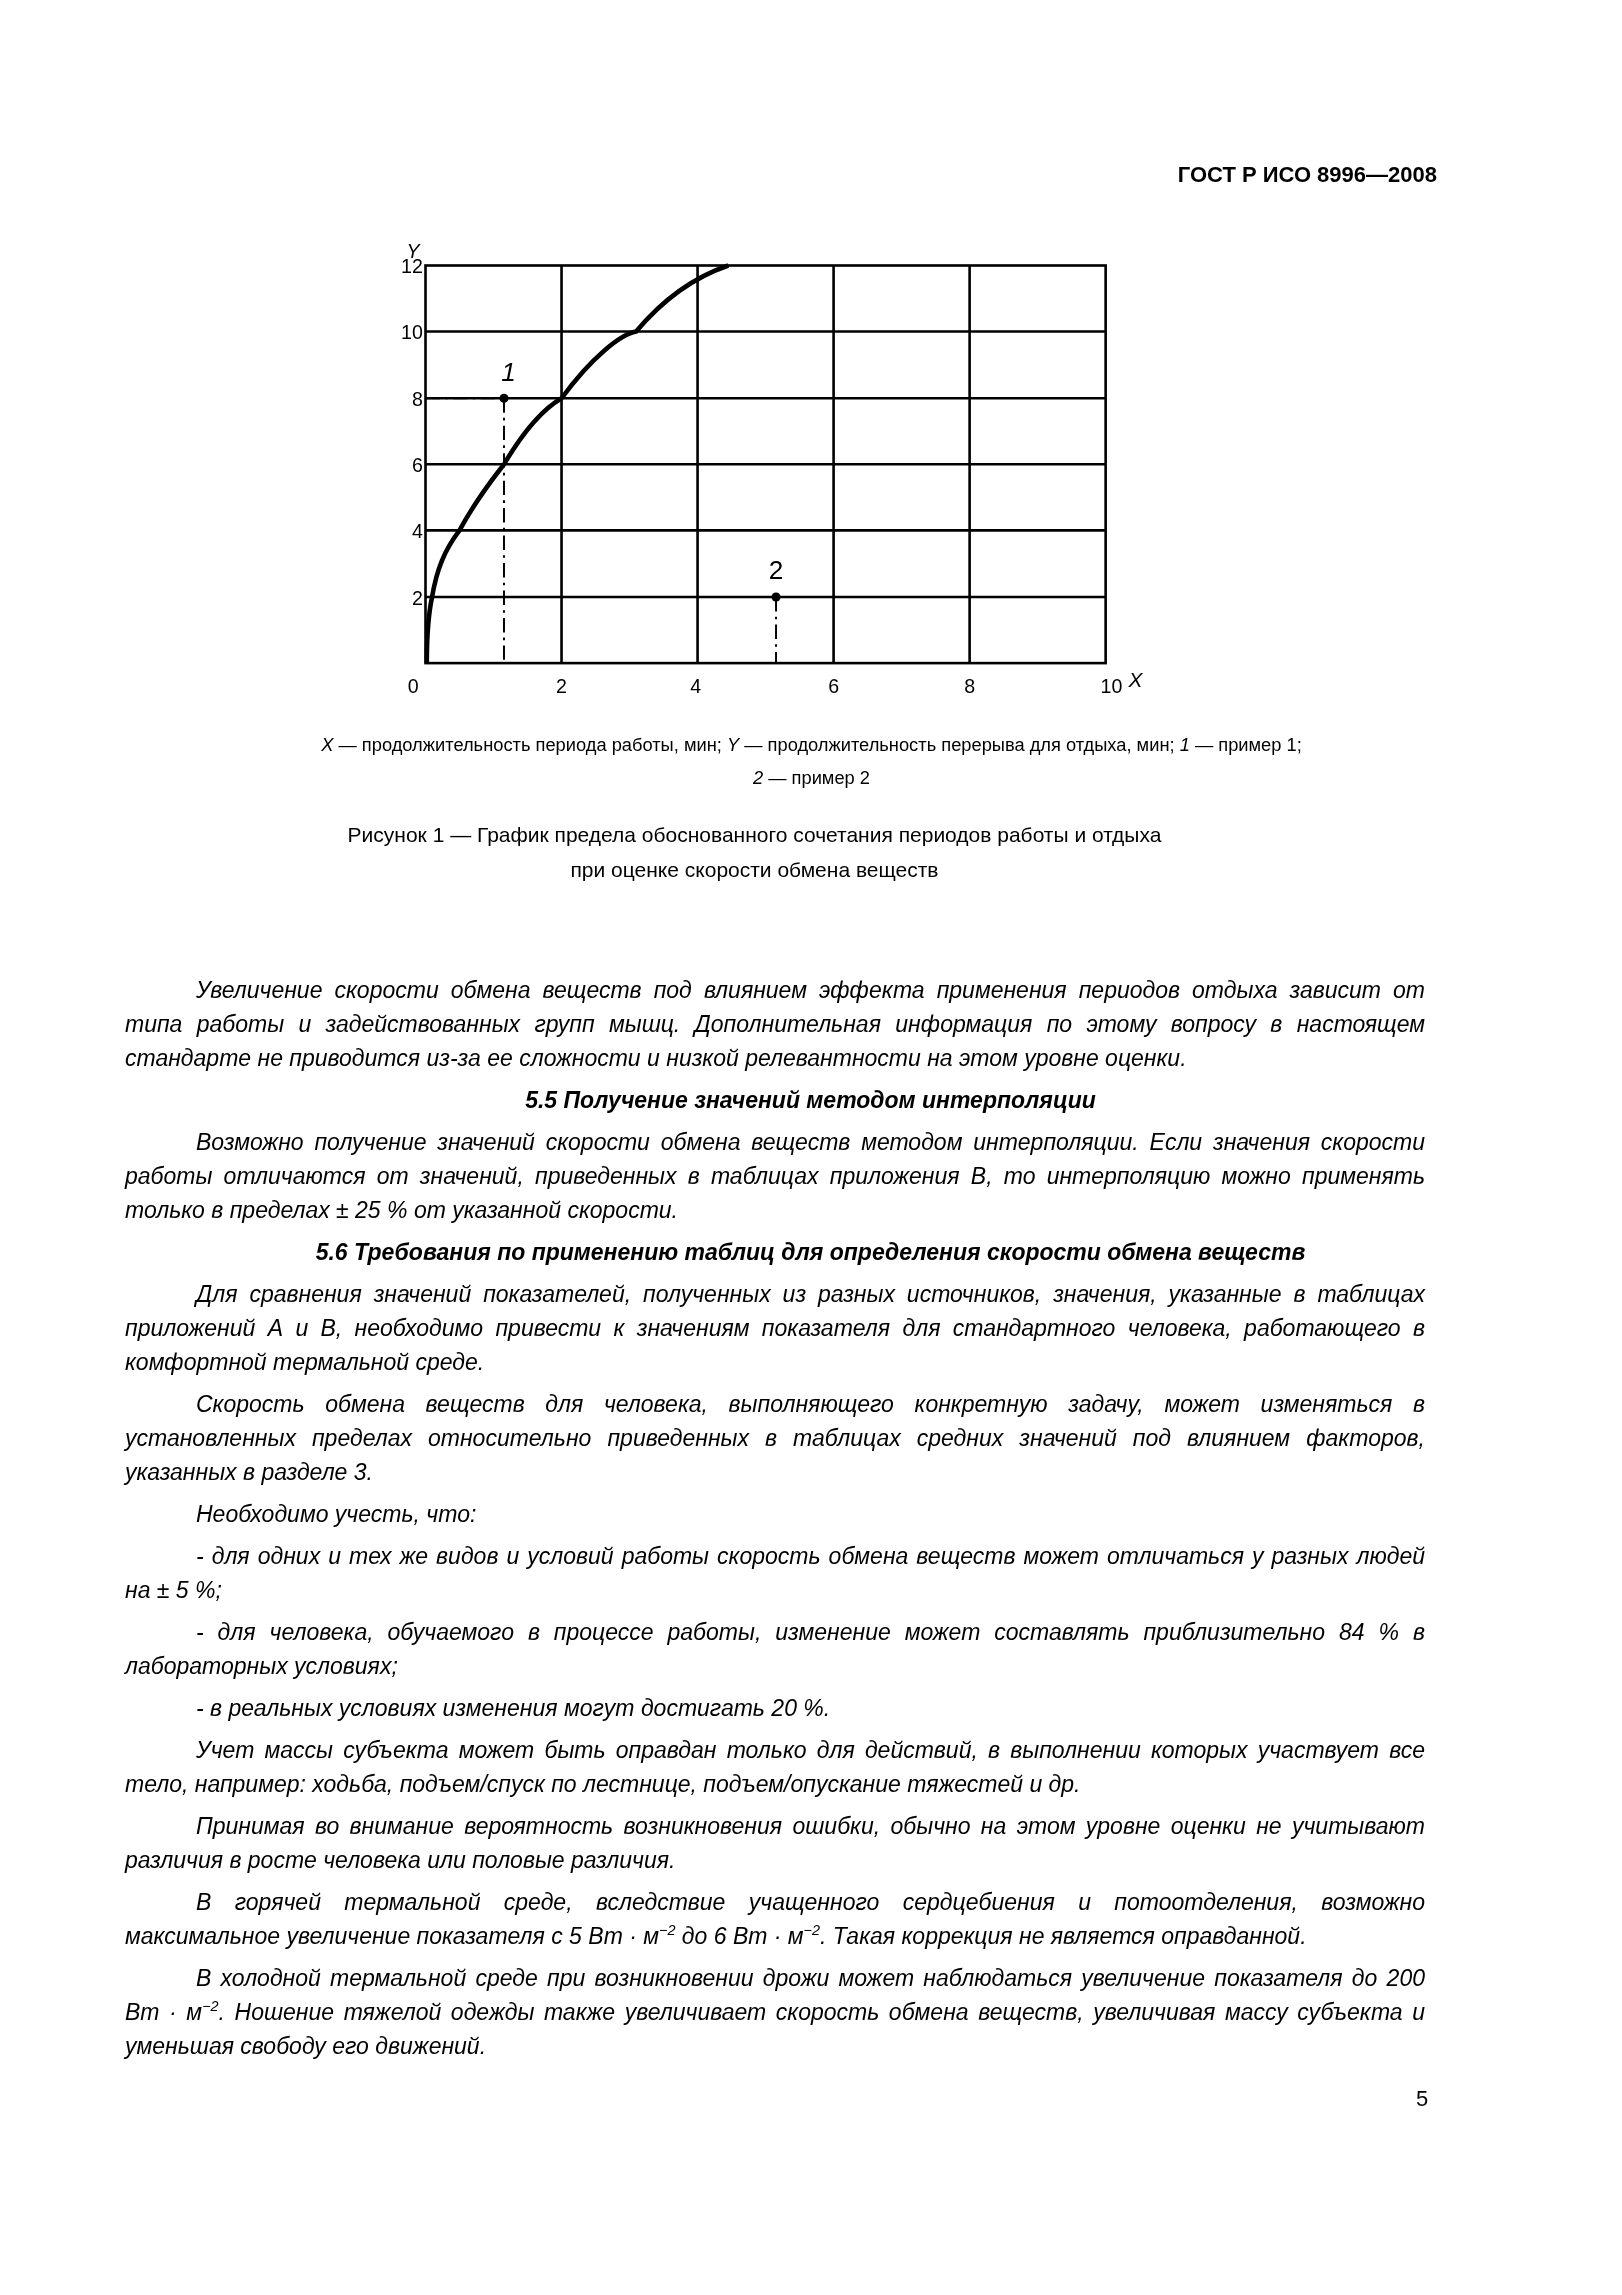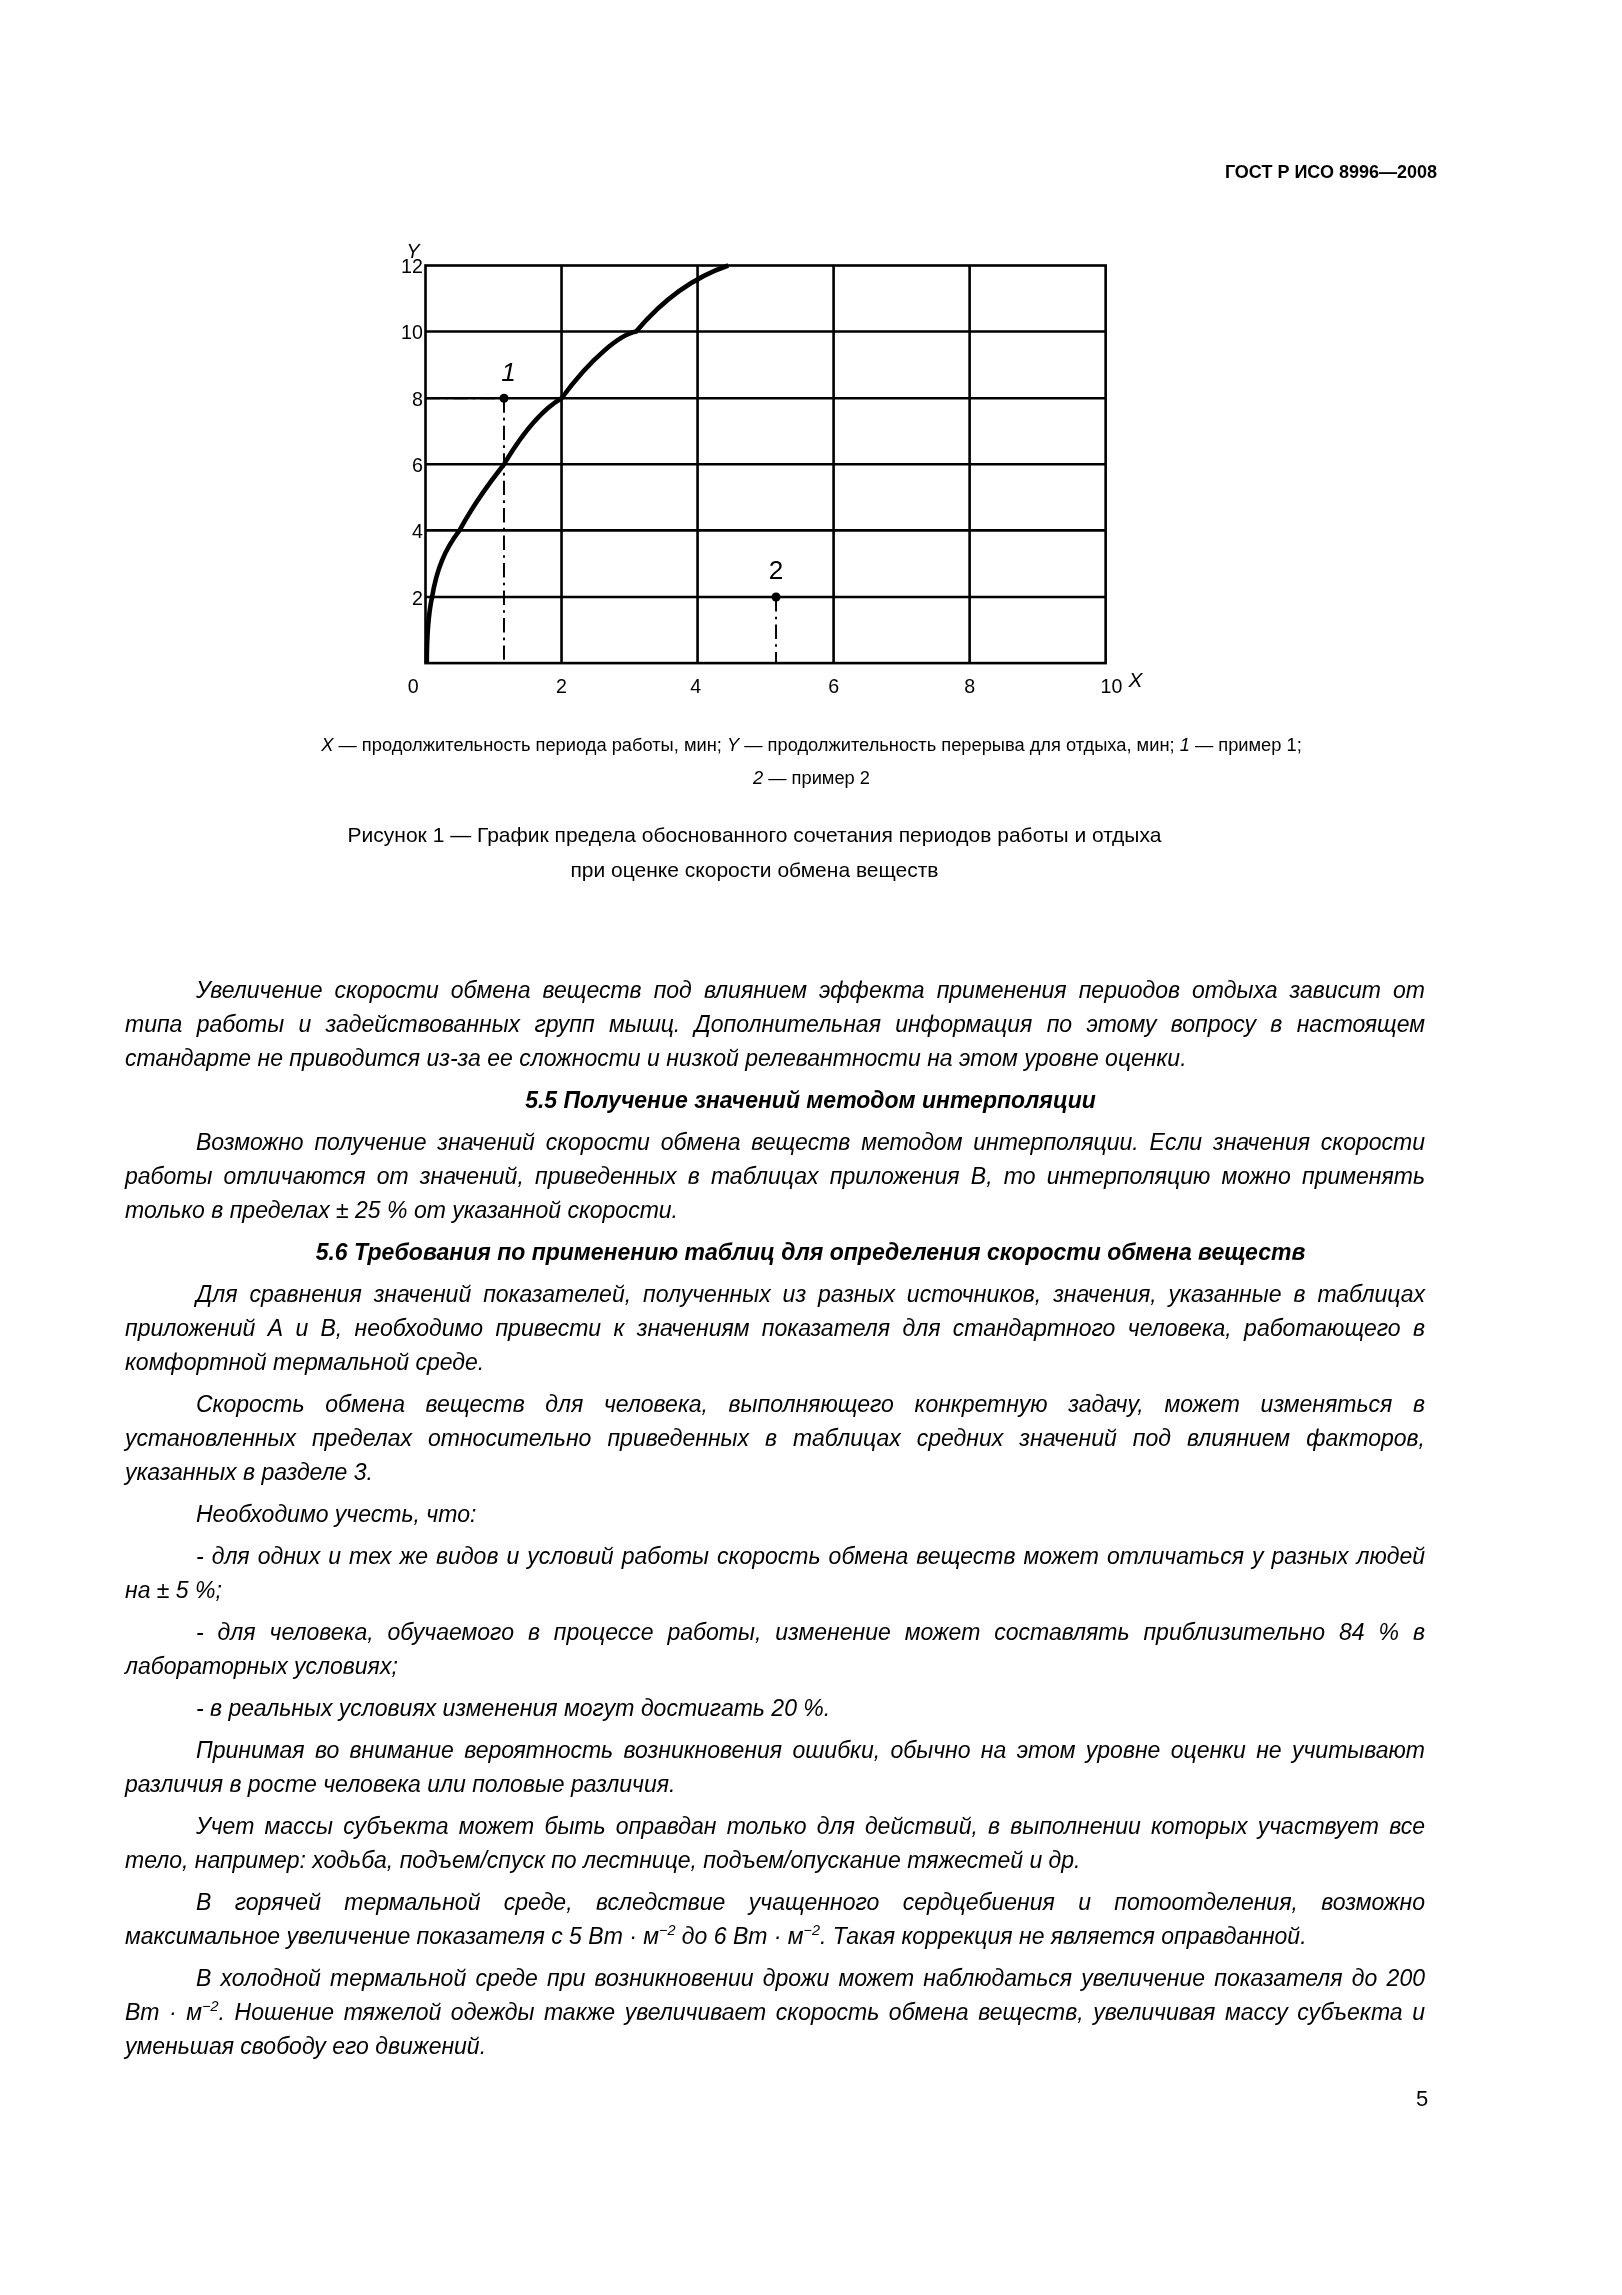--- a/index.html
+++ b/index.html
@@ -1,17 +1,17 @@
 <!DOCTYPE html>
 <html style="font-size:10.5px"><head>
 <meta charset="utf-8">
 <style>
   html, body { margin: 0; padding: 0; background: #ffffff; }
   body { width: 1623px; height: 2295px; position: relative; overflow: hidden; color: #000; font-family: "Liberation Sans", sans-serif; }
-  .header-code { position: absolute; top: 162px; right: 186px; font-size: 18px; font-weight: bold; letter-spacing: 0px; }
+  .header-code { position: absolute; top: 162px; right: 186px; font-size: 22px; font-weight: bold; letter-spacing: 0px; }
   .chart-wrap { position: absolute; left: 366px; top: 236px; width: 824px; height: 471px; }
   .chart-wrap svg { position: absolute; left: 0; top: 0; }
   .legend { position: absolute; left: 0; width: 1623px; top: 728px; text-align: center; font-size: 18.3px; line-height: 33px; }
   .legend .ital { font-style: italic; }
   .caption { position: absolute; left: 0; width: 1509px; top: 817px; text-align: center; font-size: 21px; line-height: 35px; }
   .body-text { position: absolute; left: 117px; width: 1316px; top: 965px; font-size: 23px; line-height: 34px; }
   .body-text p { margin: 8px; text-align: justify; text-indent: 71px; font-style: italic; }
   .body-text p.h { font-weight: bold; text-align: center; }
   sup { font-size: 14.4px; line-height: 0; vertical-align: 9.2px; }
   .page-num { position: absolute; left: 1416px; top: 2086px; font-size: 22px; }
@@ -89,20 +89,20 @@
   <p>Увеличение скорости обмена веществ под влиянием эффекта применения периодов отдыха зависит от типа работы и задействованных групп мышц. Дополнительная информация по этому вопросу в настоящем стандарте не приводится из-за ее сложности и низкой релевантности на этом уровне оценки.</p>
   <p class="h">5.5  Получение значений методом интерполяции</p>
   <p>Возможно получение значений скорости обмена веществ методом интерполяции. Если значения скорости работы отличаются от значений, приведенных в таблицах приложения В, то интерполяцию можно применять только в пределах ± 25 % от указанной скорости.</p>
   <p class="h">5.6  Требования по применению таблиц для определения скорости обмена веществ</p>
   <p>Для сравнения значений показателей, полученных из разных источников, значения, указанные в таблицах приложений А и В, необходимо привести к значениям показателя для стандартного человека, работающего в комфортной термальной среде.</p>
   <p>Скорость обмена веществ для человека, выполняющего конкретную задачу, может изменяться в установленных пределах относительно приведенных в таблицах средних значений под влиянием факторов, указанных в разделе 3.</p>
   <p>Необходимо учесть, что:</p>
   <p>- для одних и тех же видов и условий работы скорость обмена веществ может отличаться у разных людей на ± 5 %;</p>
   <p>- для человека, обучаемого в процессе работы, изменение может составлять приблизительно 84 % в лабораторных условиях;</p>
   <p>- в реальных условиях изменения могут достигать 20 %.</p>
+  <p>Учет массы субъекта может быть оправдан только для действий, в выполнении которых участвует все тело, например: ходьба, подъем/спуск по лестнице, подъем/опускание тяжестей и др.</p>
   <p>Принимая во внимание вероятность возникновения ошибки, обычно на этом уровне оценки не учитывают различия в росте человека или половые различия.</p>
-  <p>Учет массы субъекта может быть оправдан только для действий, в выполнении которых участвует все тело, например: ходьба, подъем/спуск по лестнице, подъем/опускание тяжестей и др.</p>
   <p><span>В горячей термальной среде, вследствие учащенного сердцебиения и потоотделения, возможно максимальное увеличение показателя с 5 Вт · м</span><sup>−2</sup><span> до 6 Вт · м</span><sup>−2</sup><span>. Такая коррекция не является оправданной.</span></p>
   <p><span>В холодной термальной среде при возникновении дрожи может наблюдаться увеличение показателя до 200 Вт · м</span><sup>−2</sup><span>. Ношение тяжелой одежды также увеличивает скорость обмена веществ, увеличивая массу субъекта и уменьшая свободу его движений.</span></p>
 </div>
 
 <div class="page-num">5</div>
 
 
 </body></html>

